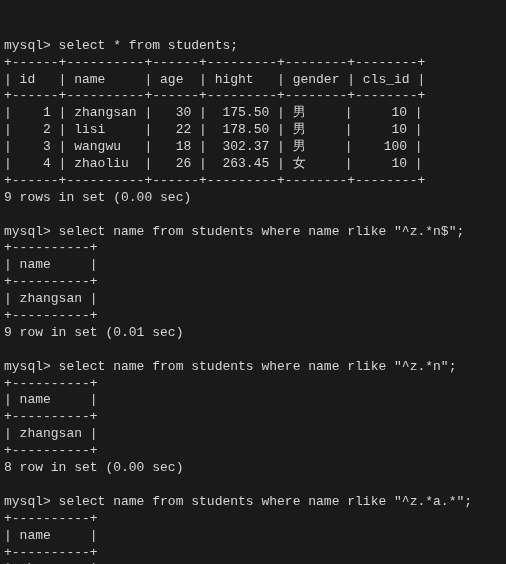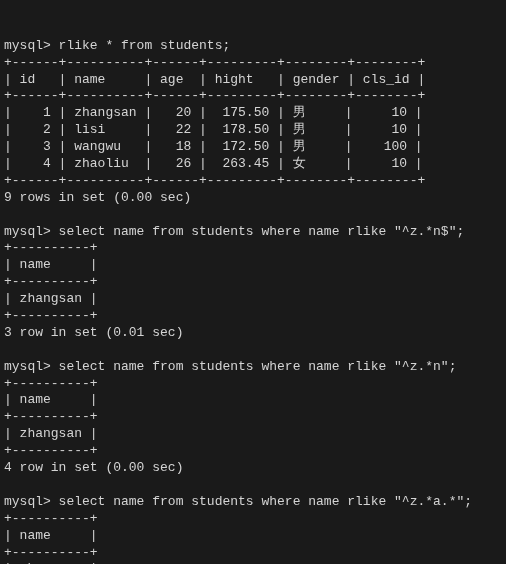--- a/index.html
+++ b/index.html
@@ -11,46 +11,46 @@
       font-size: 13px;
       line-height: 1.3;
       white-space: pre;
       width: 506px;
       box-sizing: border-box;
     }
   </style>
 </head>
 <body>
 
-<div><span>mysql&gt; </span><span>rlike * from students;</span>
+<div><span>mysql&gt; </span><span>select * from students;</span>
 <span>+------+----------+------+---------+--------+--------+</span>
 <span>| id   | name     | age  | hight   | gender | cls_id |</span>
 <span>+------+----------+------+---------+--------+--------+</span>
-<span>|    1 | zhangsan |   20 |  175.50 | 男     |     10 |</span>
+<span>|    1 | zhangsan |   30 |  175.50 | 男     |     10 |</span>
 <span>|    2 | lisi     |   22 |  178.50 | 男     |     10 |</span>
-<span>|    3 | wangwu   |   18 |  172.50 | 男     |    100 |</span>
+<span>|    3 | wangwu   |   18 |  302.37 | 男     |    100 |</span>
 <span>|    4 | zhaoliu  |   26 |  263.45 | 女     |     10 |</span>
 <span>+------+----------+------+---------+--------+--------+</span>
 <span>9 rows in set (0.00 sec)</span>
 
 <span>mysql&gt; </span><span>select name from students where name rlike "^z.*n$";</span>
 <span>+----------+</span>
 <span>| name     |</span>
 <span>+----------+</span>
 <span>| zhangsan |</span>
 <span>+----------+</span>
-<span>3 row in set (0.01 sec)</span>
+<span>9 row in set (0.01 sec)</span>
 
 <span>mysql&gt; </span><span>select name from students where name rlike "^z.*n";</span>
 <span>+----------+</span>
 <span>| name     |</span>
 <span>+----------+</span>
 <span>| zhangsan |</span>
 <span>+----------+</span>
-<span>4 row in set (0.00 sec)</span>
+<span>8 row in set (0.00 sec)</span>
 
 <span>mysql&gt; </span><span>select name from students where name rlike "^z.*a.*";</span>
 <span>+----------+</span>
 <span>| name     |</span>
 <span>+----------+</span>
 <span>| zhangsan |</span>
 
 
 
 

